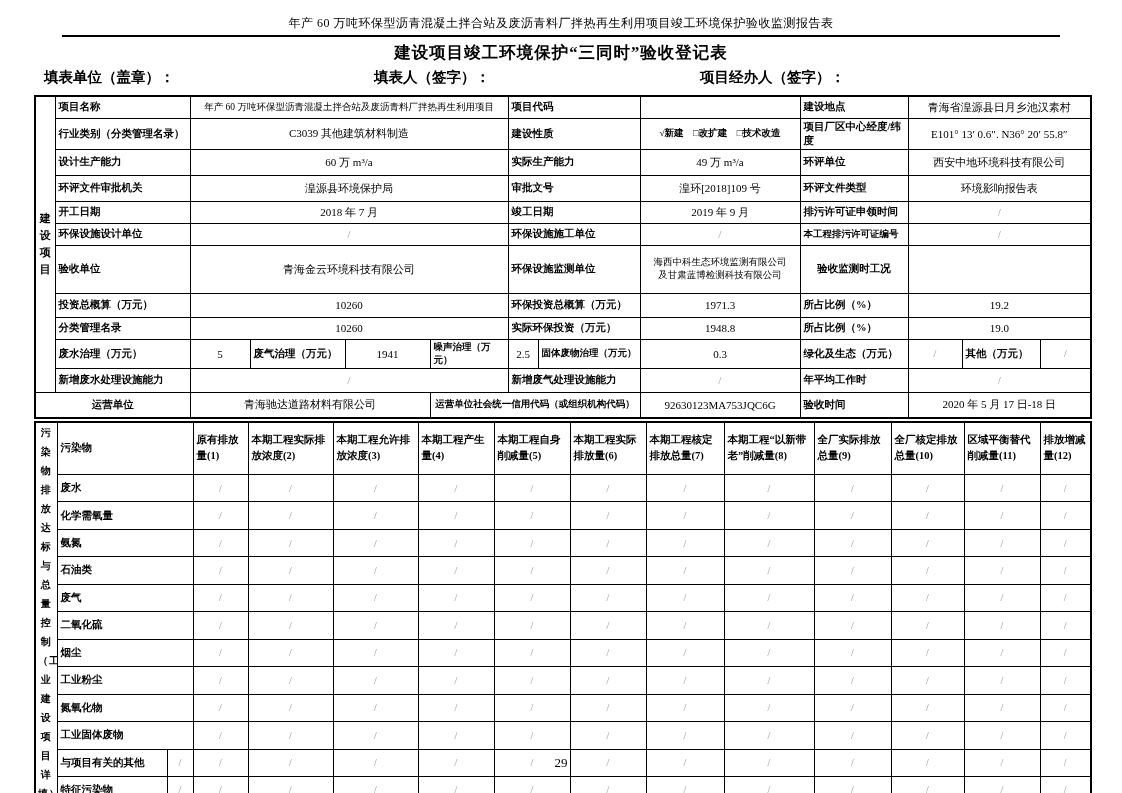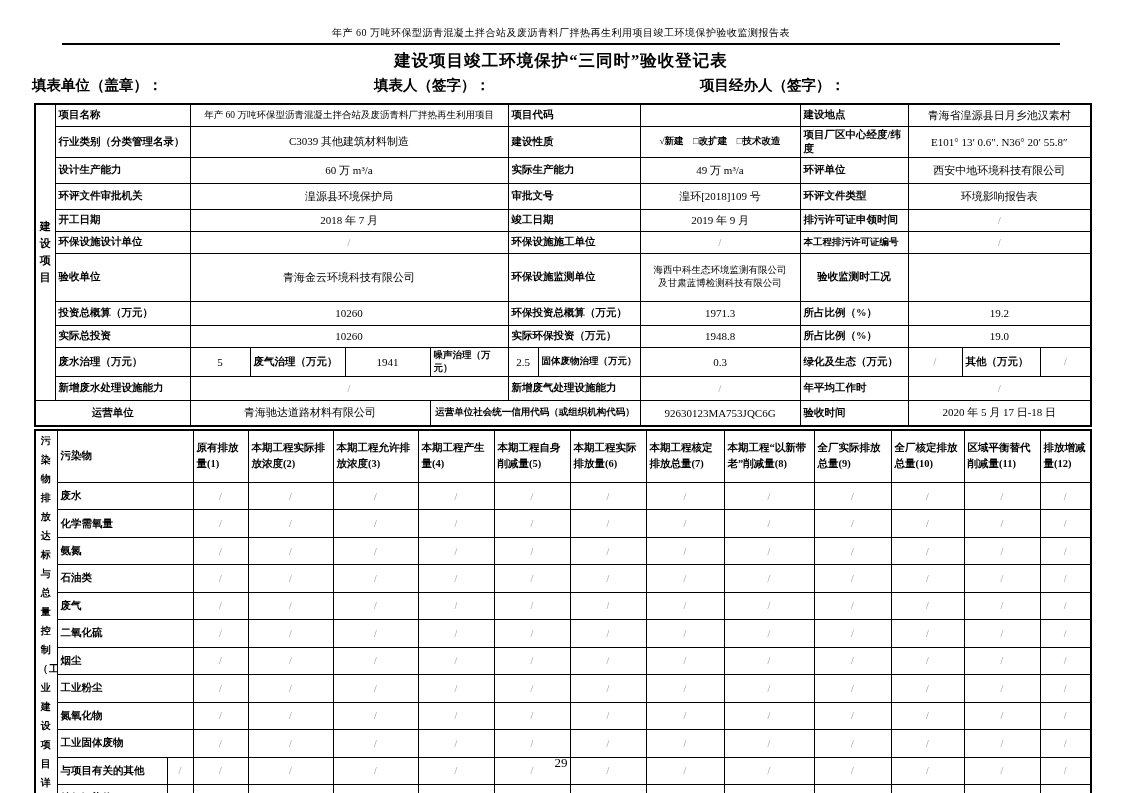--- a/index.html
+++ b/index.html
@@ -1,22 +1,22 @@
 <!DOCTYPE html>
 <html><head>
 <meta charset="utf-8">
 <style>
   html,body{margin:0;padding:0;background:#fff;}
   body{width:1122px;height:793px;font-family:"Liberation Serif","DejaVu Serif",serif;color:#000;position:relative;overflow:hidden;}
-  .hdr-line{ text-align:center; font-size:10px; padding-top:26px; letter-spacing:.5px;}
+  .hdr-line{ text-align:center; font-size:12px; padding-top:15px; letter-spacing:.5px;}
   .top-rule{ border-top:2px solid #000; margin:3px 62px 0 62px; height:0;}
   .doc-title{ text-align:center; font-weight:bold; font-size:16.5px; margin-top:5px; letter-spacing:1px;}
   .sign-row{ position:relative; height:26px; font-weight:bold; font-size:14.5px; margin-top:2px;}
   .sign-row span{position:absolute; top:2px; white-space:nowrap;}
-  .sign-unit{left:32px;} .sign-person{left:374px;} .sign-handler{left:700px;}
+  .sign-unit{left:44px;} .sign-person{left:374px;} .sign-handler{left:700px;}
 
   table{ border-collapse:collapse; table-layout:fixed; margin-left:34px; width:1056px;}
   table{ border:2px solid #000;}
   td{ border:1px solid #000; padding:1px 3px; font-size:11px; overflow:hidden; vertical-align:middle;}
   td.lab{ font-weight:bold; text-align:left; font-size:10.5px;margin-left:21px;}
   td.val{ text-align:center; white-space:pre-line;}
   td.ctr{ text-align:center;}
   td.sm{ font-size:9.5px;}
   td.bold{ font-weight:bold;}
   td.slash{ color:#909090; font-size:10px;}
@@ -118,21 +118,21 @@
       </tr>
       <tr style="height: 24px;">
         <td class="lab">投资总概算（万元）</td>
         <td colspan="4" class="val">10260</td>
         <td colspan="2" class="lab">环保投资总概算（万元）</td>
         <td class="val">1971.3</td>
         <td class="lab">所占比例（%）</td>
         <td colspan="3" class="val">19.2</td>
       </tr>
       <tr style="height: 22px;">
-        <td class="lab">实际总投资</td>
+        <td class="lab">分类管理名录</td>
         <td colspan="4" class="val">10260</td>
         <td colspan="2" class="lab">实际环保投资（万元）</td>
         <td class="val">1948.8</td>
         <td class="lab">所占比例（%）</td>
         <td colspan="3" class="val">19.0</td>
       </tr>
       <tr style="height: 24px;">
         <td class="lab">废水治理（万元）</td>
         <td class="val">5</td>
         <td class="lab">废气治理（万元）</td>

